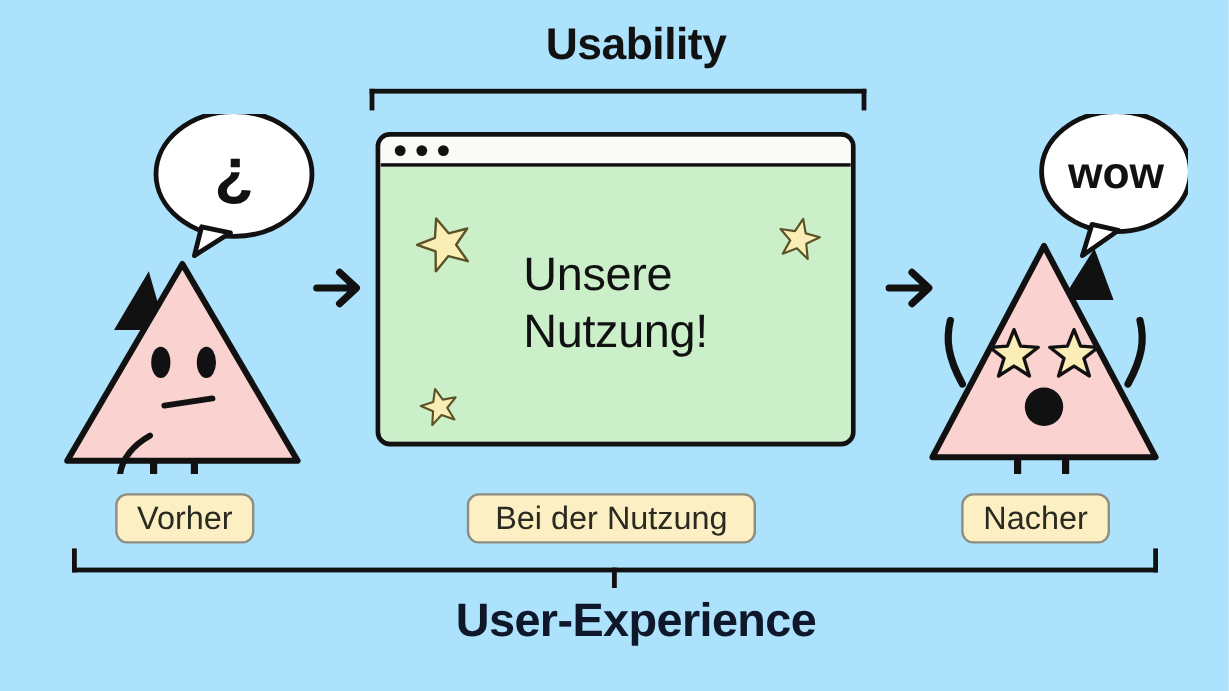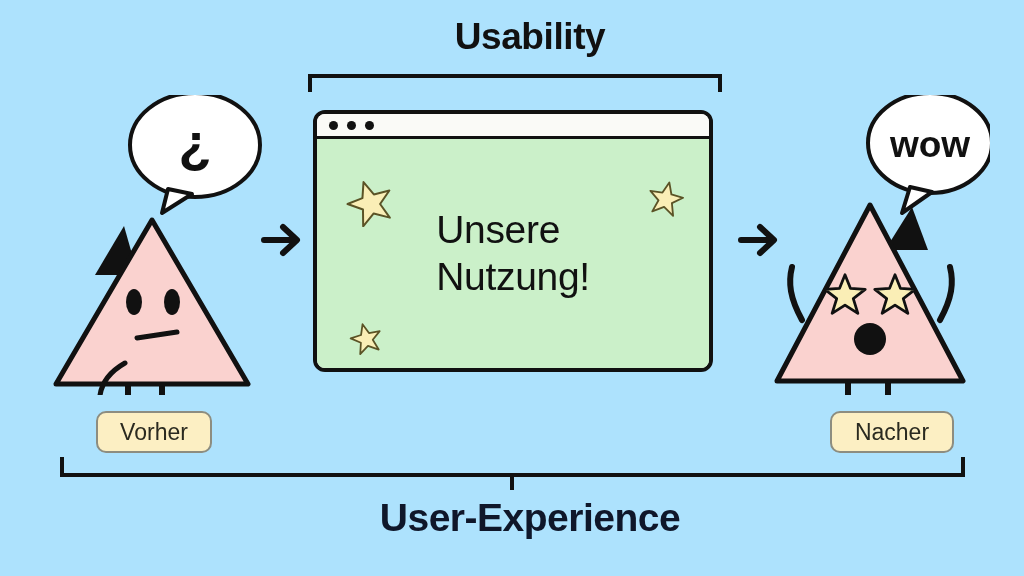--- a/index.html
+++ b/index.html
@@ -89,21 +89,21 @@
     z-index: 2;
   }
   .star { position: absolute; z-index: 1; }
 
   
   .step-label {
     background: #fcefc3;
     border: 2px solid #8d8d80;
     border-radius: 10px;
     color: #2a2a20;
-    font-size: 23px;
+    font-size: 27px;
     display: flex;
     align-items: center;
     justify-content: center;
     box-sizing: border-box;
     height: 42px;
   }
 
   
   .char { width: 230px; height: 300px; }
 
@@ -214,22 +214,23 @@
       <g>
         <path transform="translate(112 176) scale(0.92)" d="M25 4 L31 19 L47 20 L34 30 L39 46 L25 37 L11 46 L16 30 L3 20 L19 19 Z" fill="#faeeb6" stroke="#111111" stroke-width="3" stroke-linejoin="round"></path>
       </g>
 
       <circle cx="110" cy="244" r="16" fill="#111111"></circle>
     </svg>
   </div>
 
   <div class="abs step-label" style="left:96px; top:411px; width:116px;">Vorher</div>
 
-
-  <div class="abs step-label" style="left:801px; top:411px; width:124px;margin-left:29px;">Nacher</div>
+  <div class="abs step-label" style="left:389px; top:411px; width:241px;">Bei der Nutzung</div>
+
+  <div class="abs step-label" style="left:801px; top:411px; width:124px;">Nacher</div>
 
   <div class="abs bracket-line" style="left:60px; top:473px; width:905px;"></div>
   <div class="abs bracket-tick" style="left:60px; top:457px; height:20px;"></div>
   <div class="abs bracket-tick" style="left:961px; top:457px; height:20px;"></div>
   <div class="abs bracket-tick" style="left:510px; top:473px; height:17px;"></div>
 
   <div class="abs heading-bottom">User-Experience</div>
 
 </div>
 

